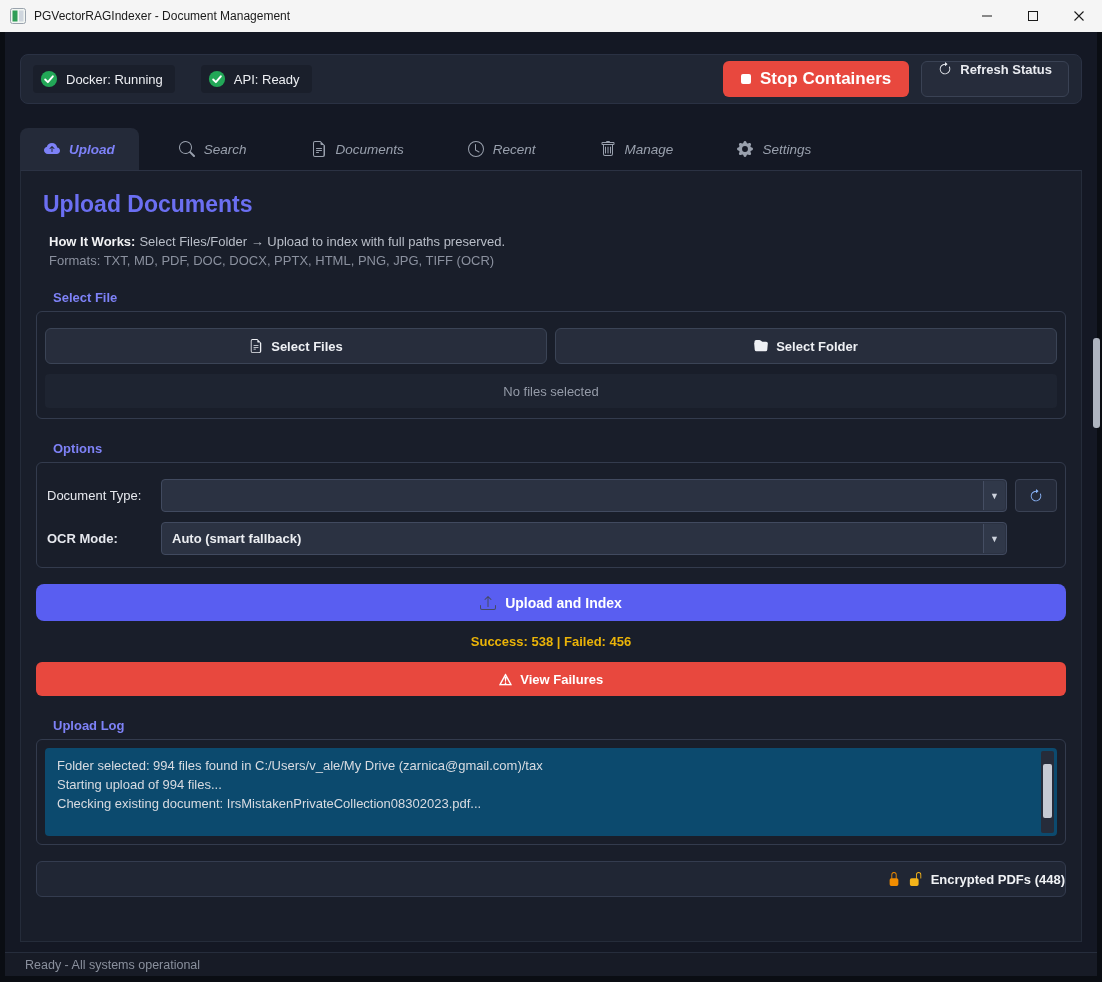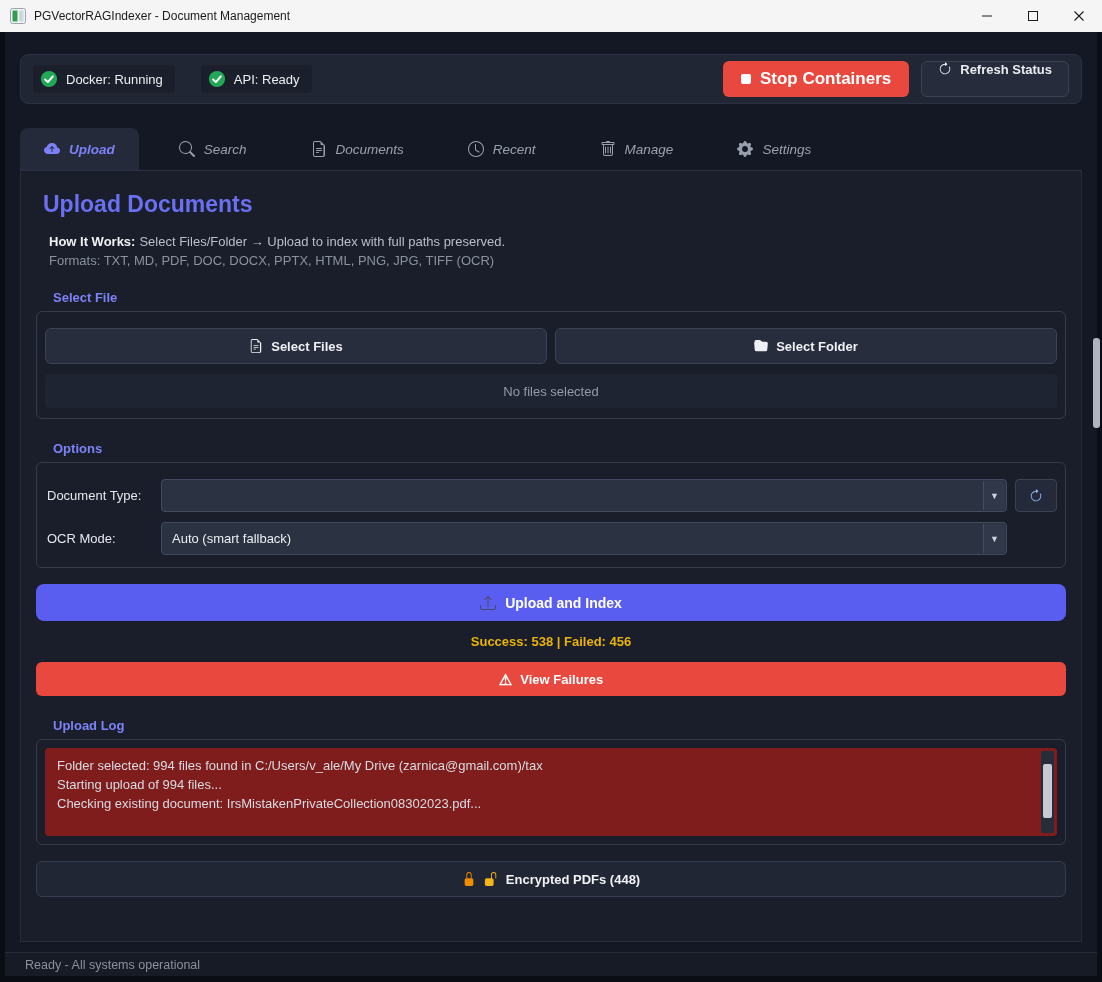--- a/index.html
+++ b/index.html
@@ -43,39 +43,39 @@
   .section-label { margin: 22px 0 6px 17px; font-size: 13px; font-weight: 700; color: #7e82f7; }
 
   .groupbox { border: 1px solid #333b4d; border-radius: 6px; padding: 16px 8px 10px; }
   .filebtn-row { display: flex; gap: 8px; }
   .btn-select { flex: 1; height: 36px; background: #272d3c; border: 1px solid #3b4456; border-radius: 6px; color: #eef0f4; font-weight: 700; font-size: 13px; display: flex; align-items: center; justify-content: center; gap: 8px; }
   .btn-select .ic { display: inline-flex; width: 14px; height: 14px; }
   .no-files { margin-top: 10px; height: 34px; background: #1e2431; border-radius: 4px; display: flex; align-items: center; justify-content: center; color: #959ba8; font-size: 13px; }
 
   .options-box { padding: 16px 8px 12px; }
   .opt-row { display: grid; grid-template-columns: 108px 1fr 42px; align-items: center; gap: 8px; }
-  .opt-row + .opt-row { margin-top: 10px; }
+  .opt-row + .opt-row { margin-top: 10px; font-weight: bold; }
   .opt-label { font-size: 13px; color: #e6e8ee; padding-left: 2px; }
   .combo { height: 33px; background: #2b3242; border: 1px solid #414a5f; border-radius: 4px; display: flex; align-items: center; padding: 0 30px 0 10px; color: #eceef2; font-size: 13px; position: relative; }
   .combo .arrow { position: absolute; right: 1px; top: 1px; bottom: 1px; width: 22px; background: #39415466; display: flex; align-items: center; justify-content: center; color: #cdd2dc; font-size: 9px; border-left: 1px solid #454e63; border-radius: 0 3px 3px 0; }
   .btn-mini { height: 33px; width: 42px; background: #242a39; border: 1px solid #3a4254; border-radius: 4px; display: flex; align-items: center; justify-content: center; }
 
   .btn-upload { margin-top: 16px; width: 100%; height: 37px; background: #595ef1; border: none; border-radius: 8px; color: #fff; font-weight: 700; font-size: 14px; display: flex; align-items: center; justify-content: center; gap: 9px; }
   .btn-upload .ic { display: inline-flex; width: 16px; height: 16px; color: #454a63; }
   .result-line { text-align: center; margin: 13px 0; font-size: 13px; font-weight: 700; color: #eab308; }
   .btn-failures { width: 100%; height: 34px; background: #e8483e; border: none; border-radius: 6px; color: #fff; font-weight: 700; font-size: 13px; display: flex; align-items: center; justify-content: center; gap: 8px; }
   .warn-glyph { font-size: 15px; line-height: 1; }
 
   .log-box { padding: 8px; }
-  .log { background: #7f1d1d; border-radius: 4px; height: 88px; padding: 8px 28px 8px 12px; position: relative; font-size: 13px; color: #d8dbe1; line-height: 19px; overflow: hidden; }
+  .log { background: #0c4a6e; border-radius: 4px; height: 88px; padding: 8px 28px 8px 12px; position: relative; font-size: 13px; color: #d8dbe1; line-height: 19px; overflow: hidden; }
   .log-line { white-space: nowrap; }
   .log-scrollbar { position: absolute; top: 3px; bottom: 3px; right: 3px; width: 13px; background: #262c3a; border-radius: 2px; }
   .log-thumb { position: absolute; left: 2px; right: 2px; top: 16%; height: 66%; background: #c6cad3; border-radius: 2px; }
 
-  .btn-encrypted { margin-top: 16px; width: 100%; height: 36px; background: #202634; border: 1px solid #343c4f; border-radius: 6px; color: #f0f2f5; font-weight: 700; font-size: 13px; display: flex; align-items: center; justify-content: center; gap: 8px; }
+  .btn-encrypted { margin-top: 16px; width: 100%; height: 36px; background: #202634; border: 1px solid #343c4f; border-radius: 6px; color: #f0f2f5; font-weight: 700; font-size: 13px; display: flex; align-items: center; justify-content: flex-end; gap: 8px; }
   .btn-encrypted .ic { display: inline-flex; width: 14px; height: 14px; }
   .lock-orange { color: #f08c00; }
   .lock-gold { color: #f4b41a; }
 
   
   .bottom-bar { height: 24px; flex: none; background: #171b26; border-top: 1px solid #262d3c; display: flex; align-items: center; padding: 0 20px; font-size: 12.5px; color: #8a909d; margin: 0 5px 6px; }
 
   .page-thumb { position: absolute; right: 2px; top: 338px; width: 7px; height: 90px; background: #aeb4c0; border-radius: 3px; z-index: 5; }
 </style>
 </head>

